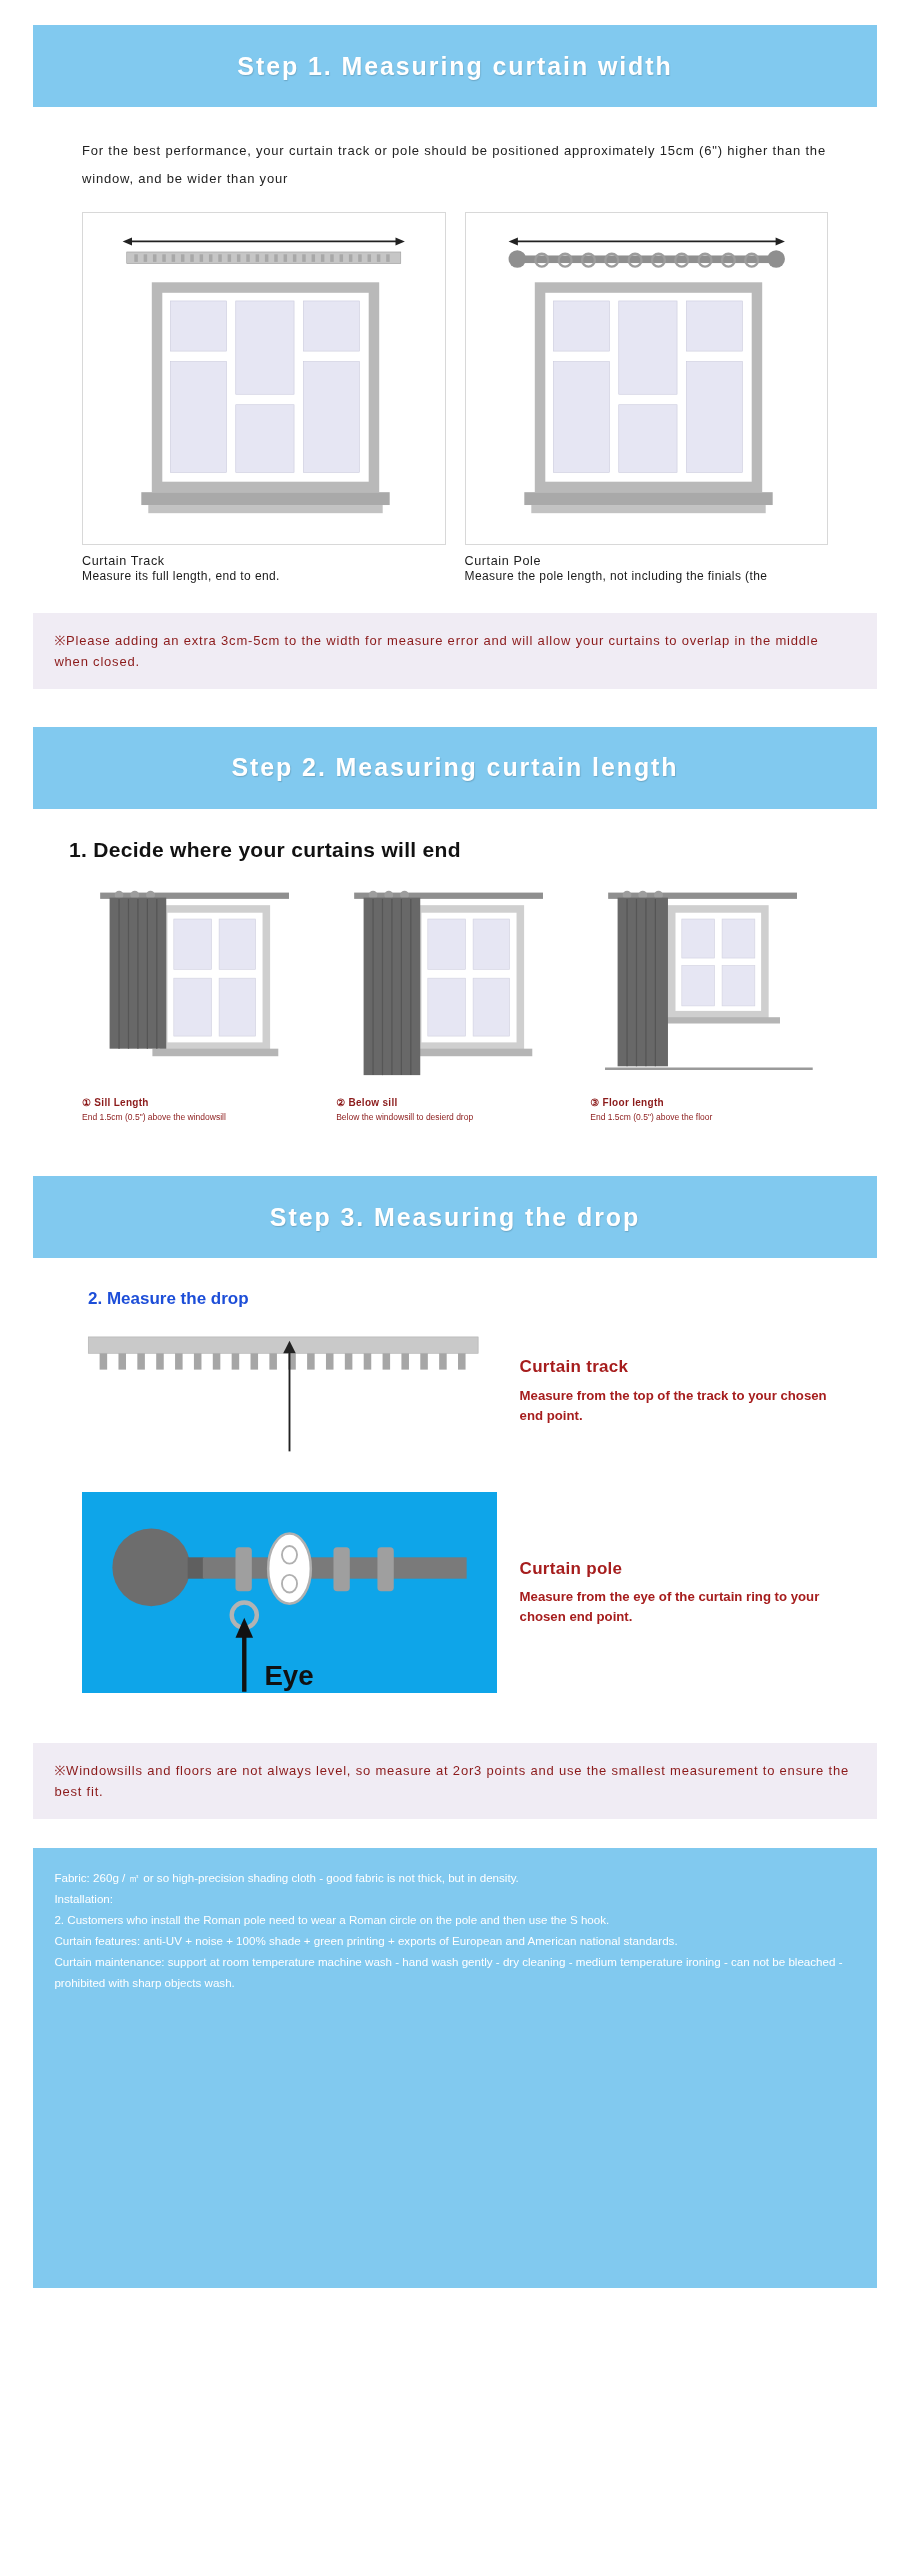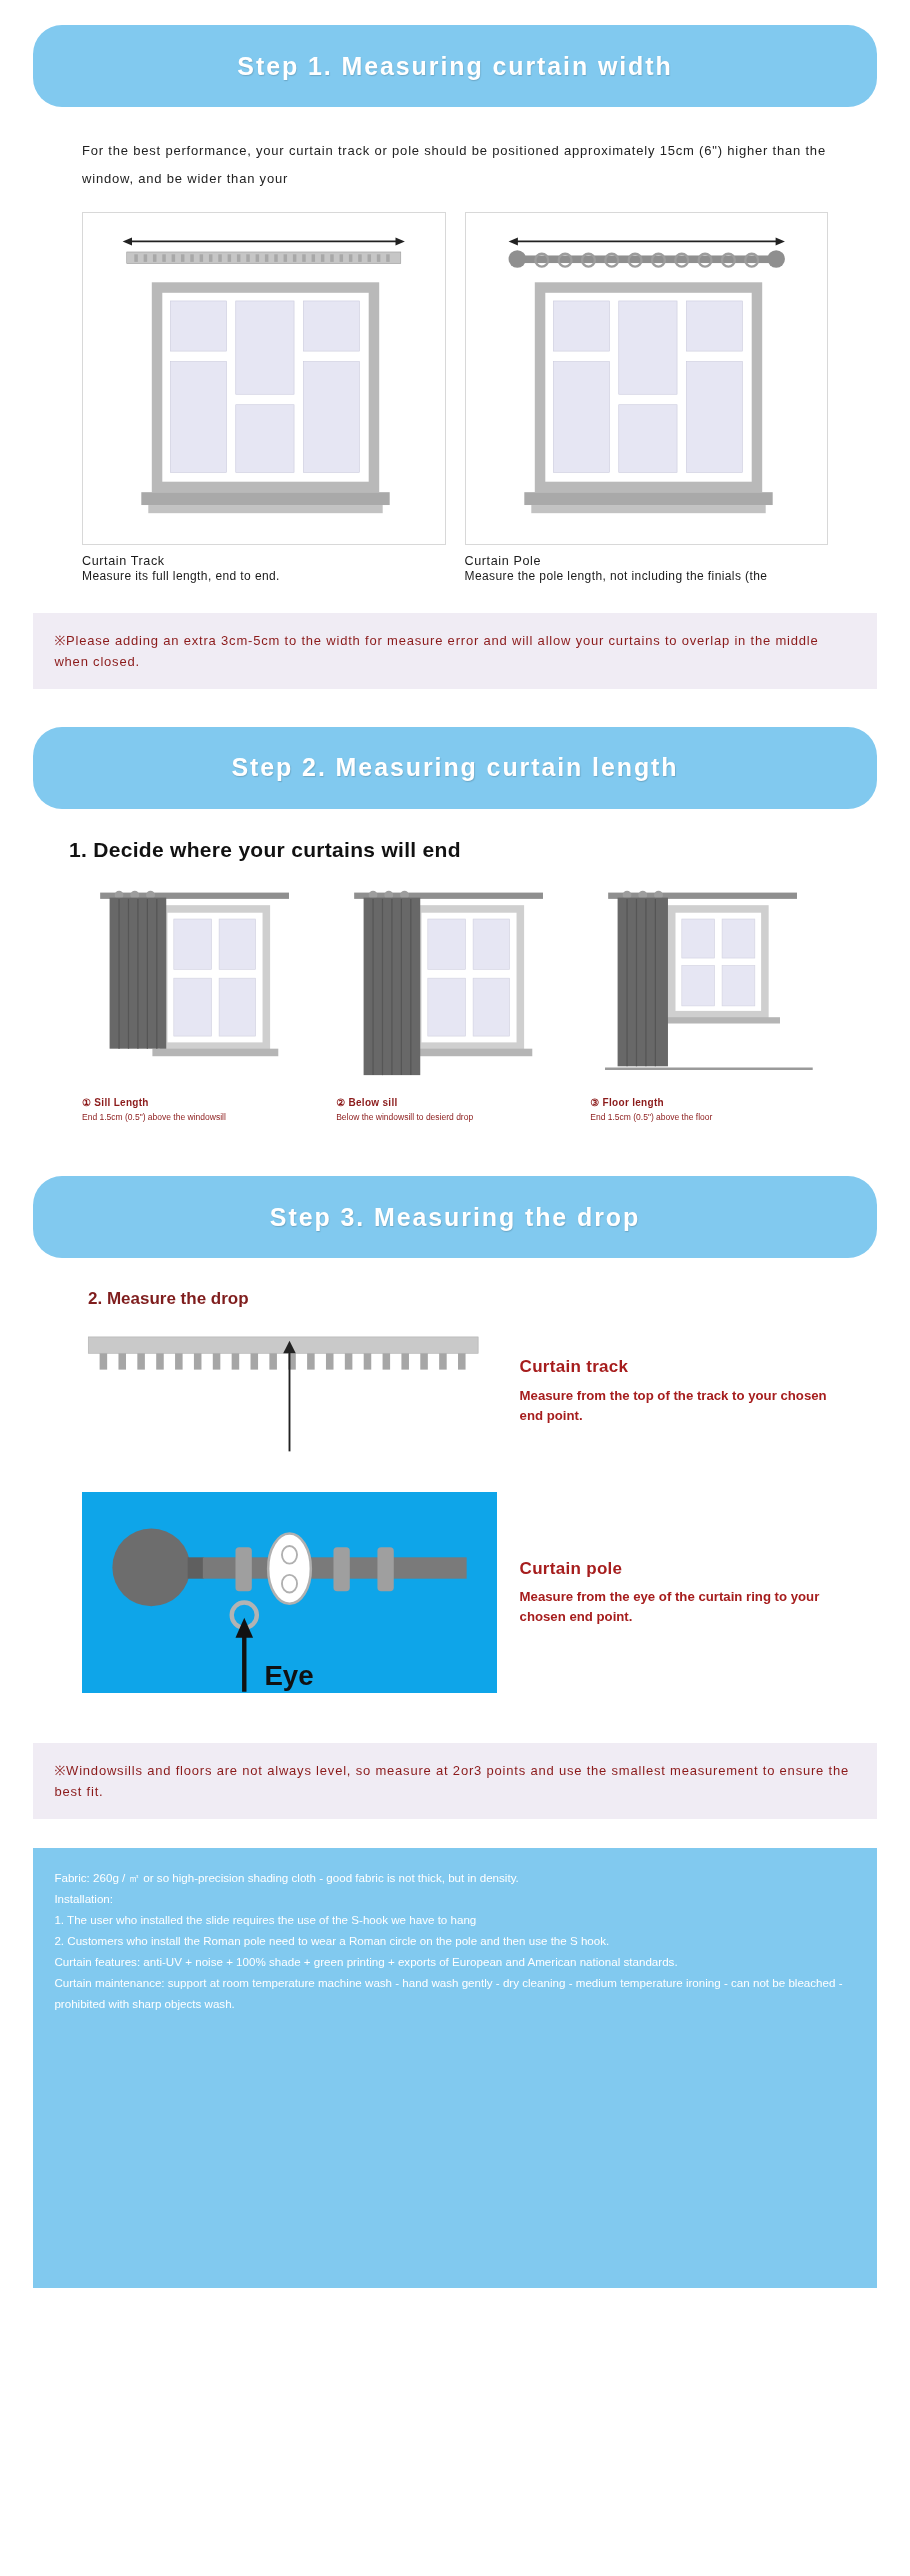--- a/index.html
+++ b/index.html
@@ -12,21 +12,20 @@
   .page { width: 910px; margin: 0 auto; padding: 0 0 25px 0; }
 
   
   .banner {
     background: #81c9ef;
     height: 82px;
     margin: 25px 33px 0 33px;
     display: flex;
     align-items: center;
     justify-content: center;
-    border-radius: 29px;
   }
   .banner-text {
     color: #ffffff;
     font-size: 25px;
     letter-spacing: 1.9px;
     font-weight: bold;
     text-shadow: 0.6px 0.6px 1.3px rgba(0,0,0,0.18);
   }
 
   
@@ -80,21 +79,21 @@
   .tc { flex: 1; }
   .tc-fig { height: 214px; position: relative; }
   .tc-cap1 { font-size: 10px; color: #8b1a1a; font-weight: bold; margin-top: 3.8px; letter-spacing: 0.3px;}
   .tc-cap2 { font-size: 8.5px; color: #8b1a1a; margin-top: 3.1px; line-height: 12px;}
 
   
   .measure-head {
     margin: 31px 0 16px 88px;
     font-size: 17px;
     font-weight: bold;
-    color: #7f1d1d;
+    color: #1d4ed8;
   }
   .row3 {
     display: flex;
     align-items: center;
     margin: 19px 82px 0 82px;
     gap: 22.6px;
   }
   .row3 .pic { width: 415px; height: 126px; position: relative; }
   .row3 .txt { flex: 1; }
   .r-title { color: #a61d1d; font-size: 17px; font-weight: bold; letter-spacing: 0.3px;}
@@ -398,20 +397,19 @@
       <div class="r-title">Curtain pole</div>
       <div class="r-body">Measure from the eye of the curtain ring to your chosen end point.</div>
     </div>
   </div>
 
   <div class="note" style="margin-top:50px">※Windowsills and floors are not always level, so measure at 2or3 points and use the smallest measurement to ensure the best fit.</div>
 
   <div class="infoblock">
     <p>Fabric: 260g / ㎡ or so high-precision shading cloth - good fabric is not thick, but in density.</p>
     <p>Installation:</p>
-    <p>1. The user who installed the slide requires the use of the S-hook we have to hang</p>
     <p>2. Customers who install the Roman pole need to wear a Roman circle on the pole and then use the S hook.</p>
     <p>Curtain features: anti-UV + noise + 100% shade + green printing + exports of European and American national standards.</p>
     <p>Curtain maintenance: support at room temperature machine wash - hand wash gently - dry cleaning - medium temperature ironing - can not be bleached - prohibited with sharp objects wash.</p>
   </div>
 
 </div>
 
 
 </body></html>

